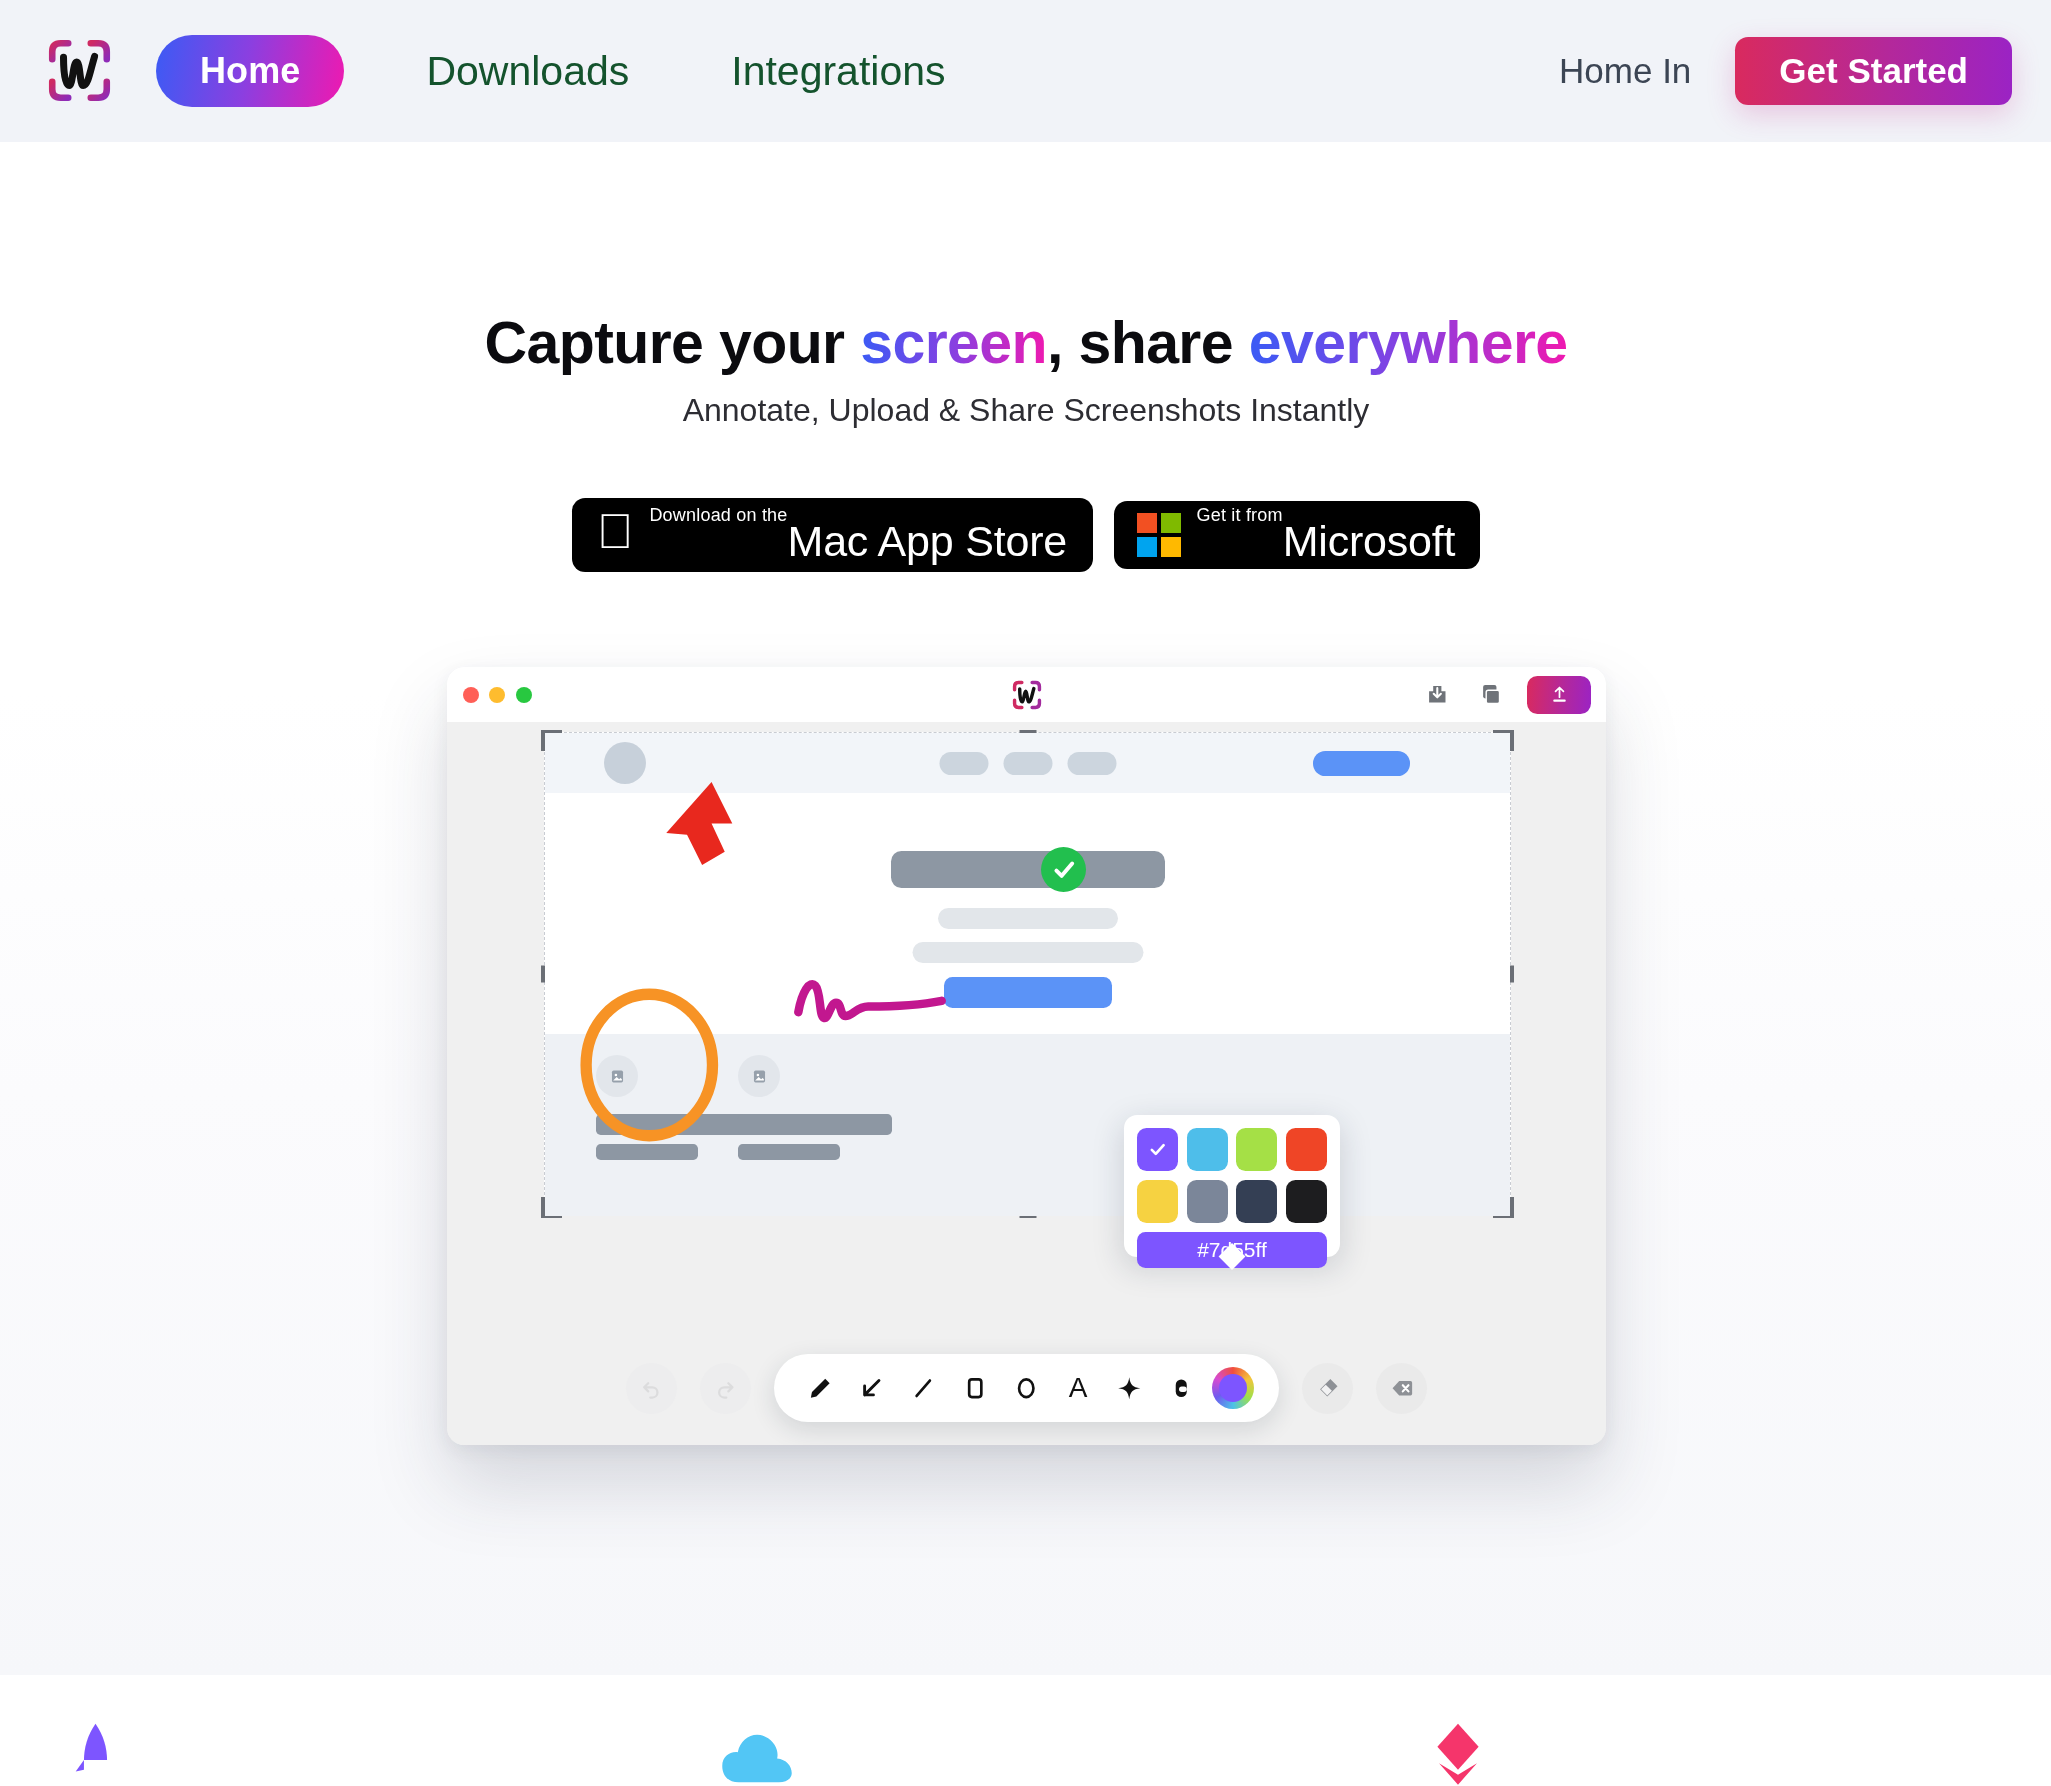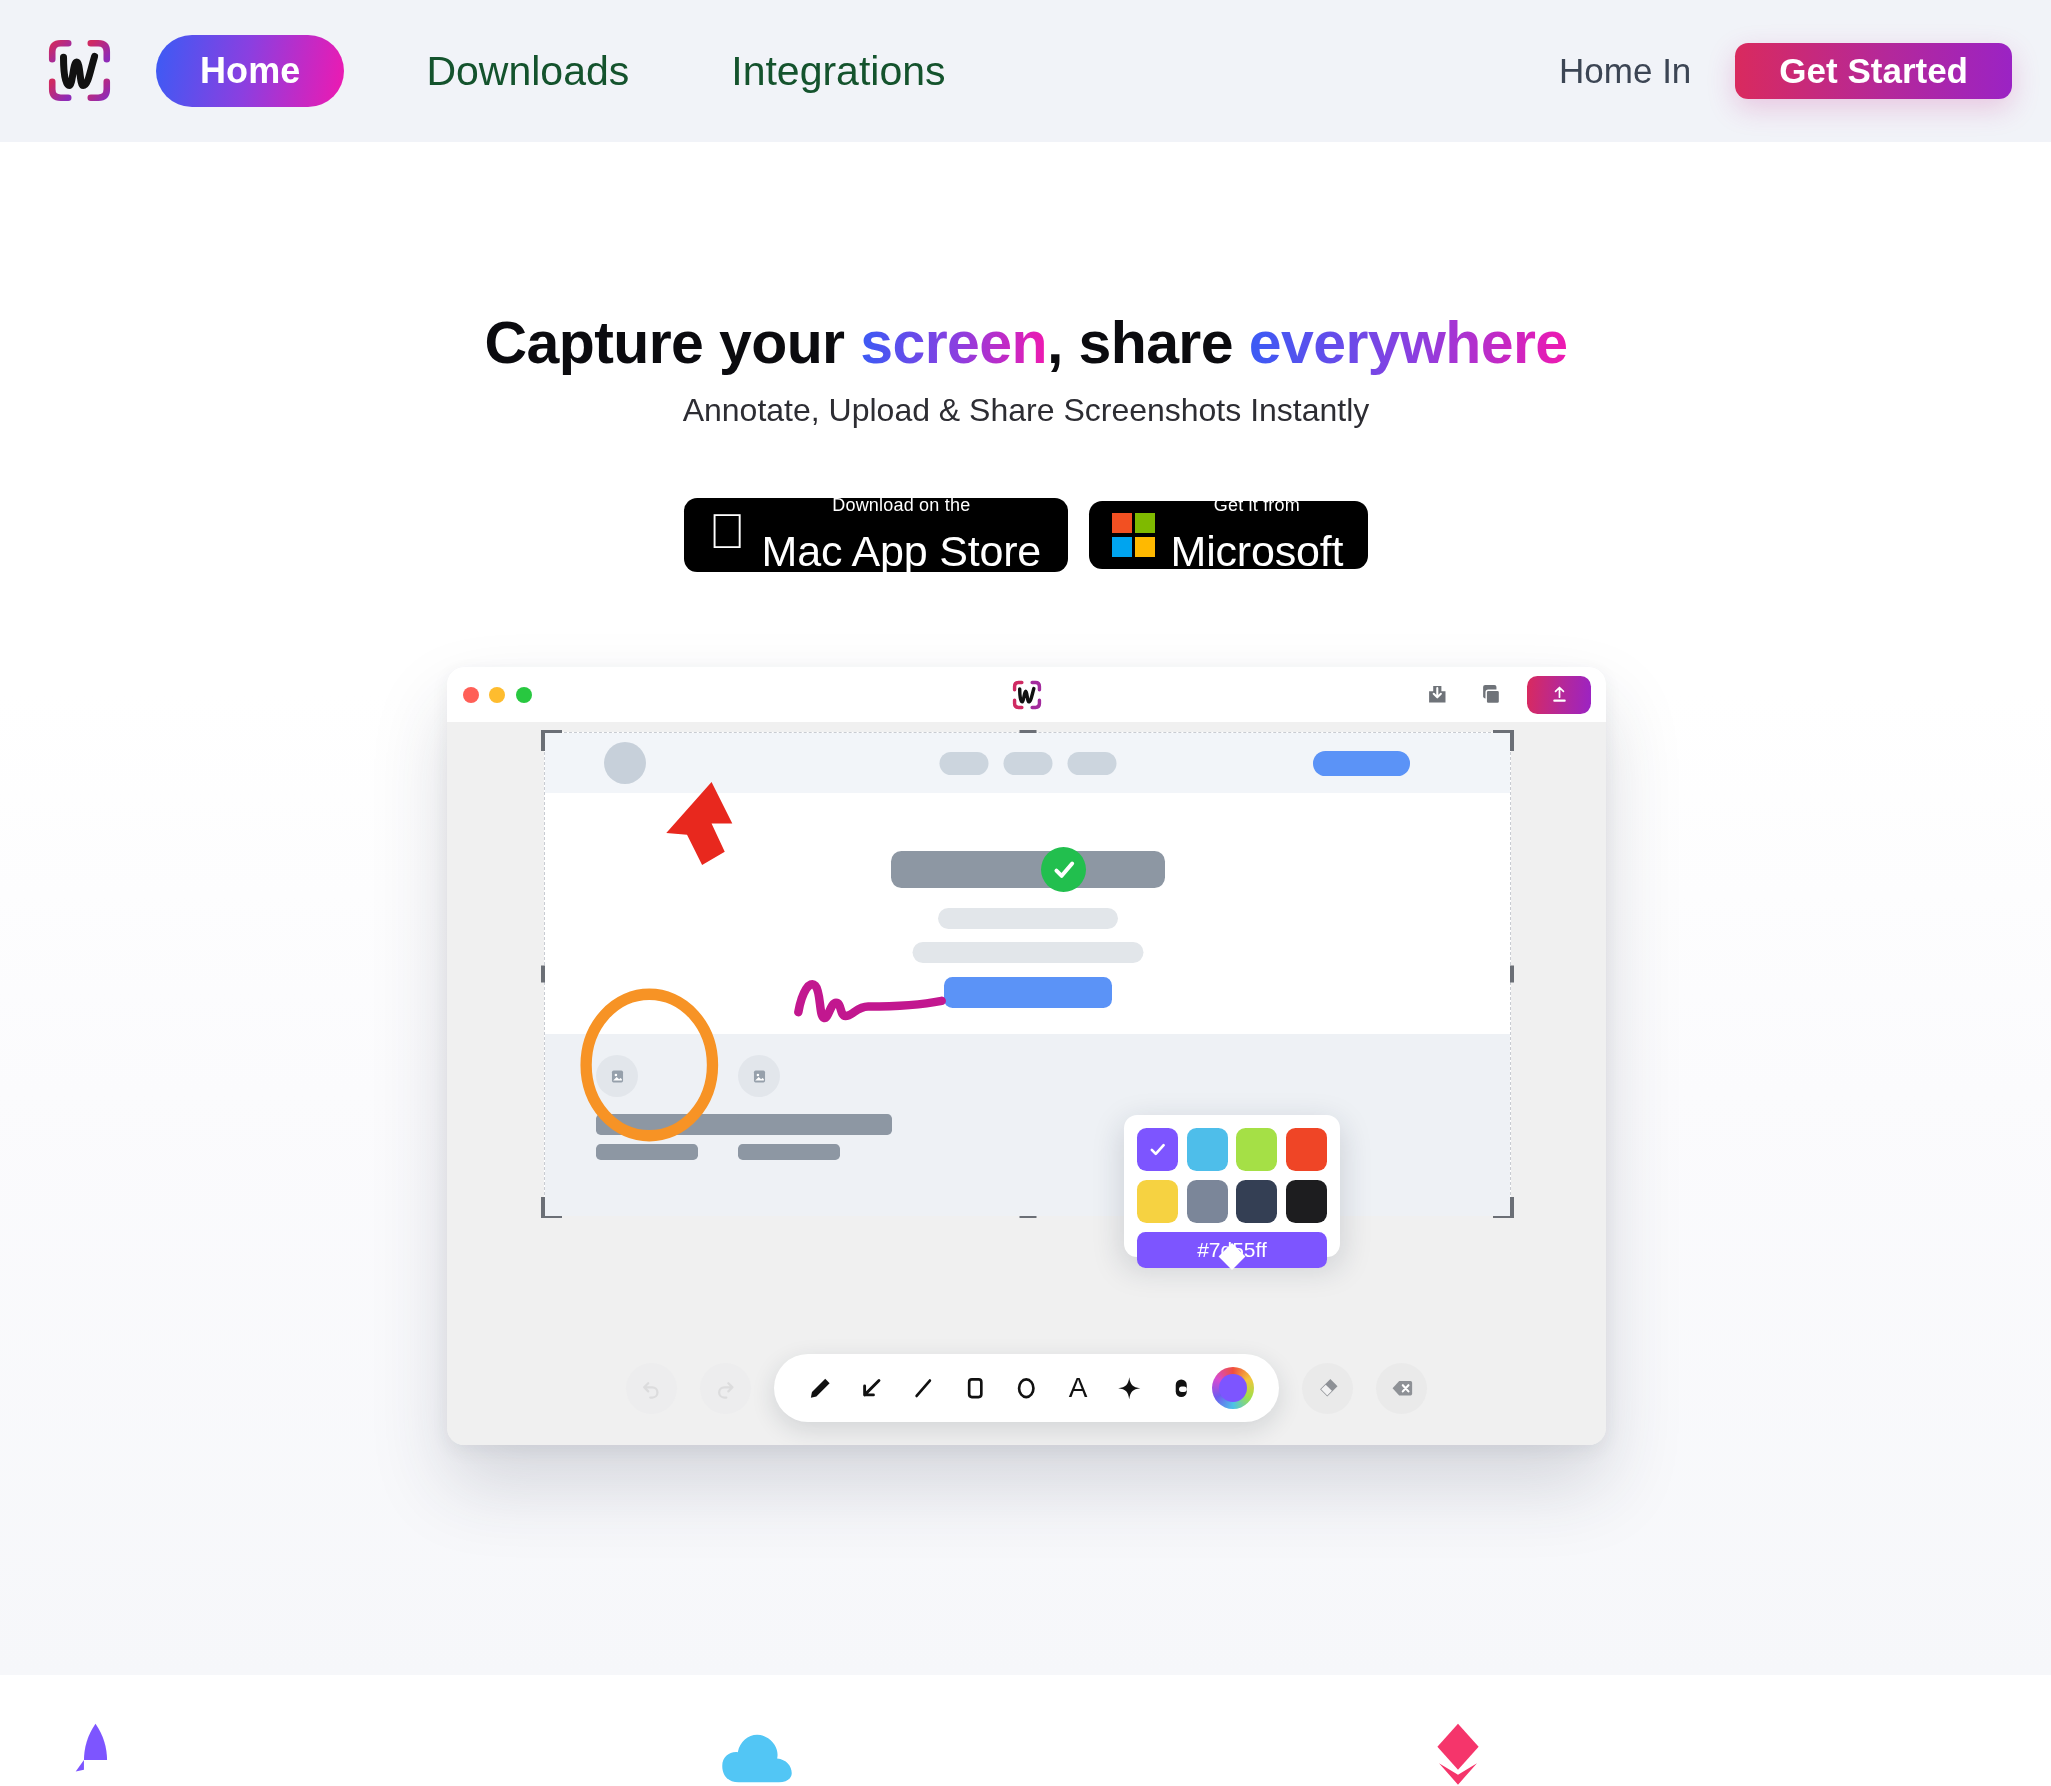--- a/index.html
+++ b/index.html
@@ -40,21 +40,21 @@
   }
   .header-right {
     position: absolute; right: 40px; top: 0; height: 142px;
     display: flex; align-items: center; gap: 44px;
   }
   .sign-in {
     color: #3c4554; font-size: 35px; font-weight: 400;
   }
   .btn-get-started {
     display: flex; align-items: center; justify-content: center;
-    height: 56px; padding: 0 44px;
+    height: 68px; padding: 0 44px;
     border-radius: 13.2px;
     background: linear-gradient(90deg, #d92a5e 0%, #b4289a 55%, #9b23c4 100%);
     color: #fff; font-size: 35px; font-weight: 700;
     box-shadow: 0 9.5px 28px rgba(200,40,140,.22);
   }
 
   
   .hero {
     position: absolute; top: 142px; left: 0;
     width: 2052px; height: 1533px;
@@ -81,21 +81,21 @@
     display: flex; justify-content: center; align-items: center; gap: 21px;
   }
   .badge {
     background: #000; border-radius: 13.2px;
     display: flex; align-items: center;
     color: #fff;
   }
   .badge-mac { height: 74px; padding: 0 26.5px 0 24.6px; gap: 16px; }
   .badge-ms  { height: 68px; padding: 0 24.6px 0 23px; gap: 15px; }
   .apple-glyph { font-size: 49px; line-height: 49px; margin-top: -7.6px; }
-  .badge-lines { display: flex; flex-direction: column; justify-content: center; text-align: center; }
+  .badge-lines { display: flex; flex-direction: row; justify-content: center; }
   .badge-small { font-size: 18px; font-weight: 400; letter-spacing: 0.2px; line-height: 1.15; }
   .badge-big { font-size: 43px; font-weight: 400; letter-spacing: -0.2px; line-height: 1.12; margin-top: 12px; }
   .ms-squares {
     width: 44px; height: 44px;
     display: grid; grid-template-columns: 20px 20px; grid-template-rows: 20px 20px; gap: 3.8px;
   }
   .ms-sq { width: 20px; height: 20px; }
 
   
   .app-window {

